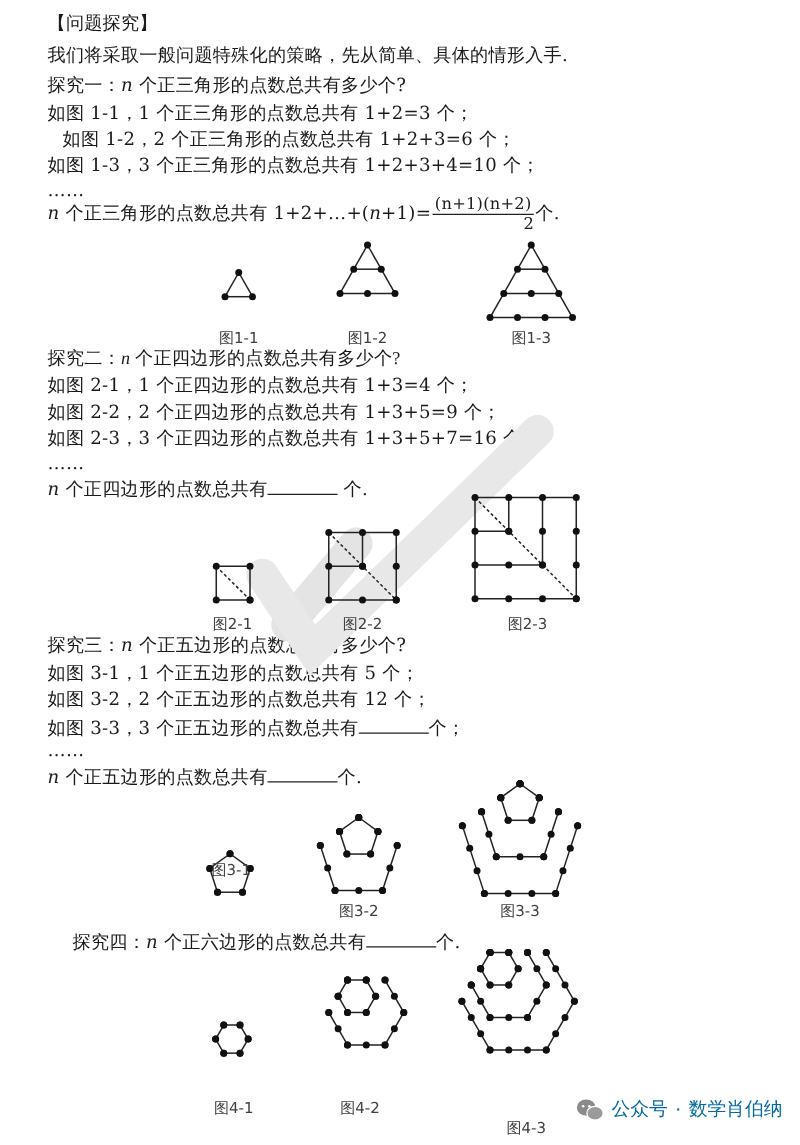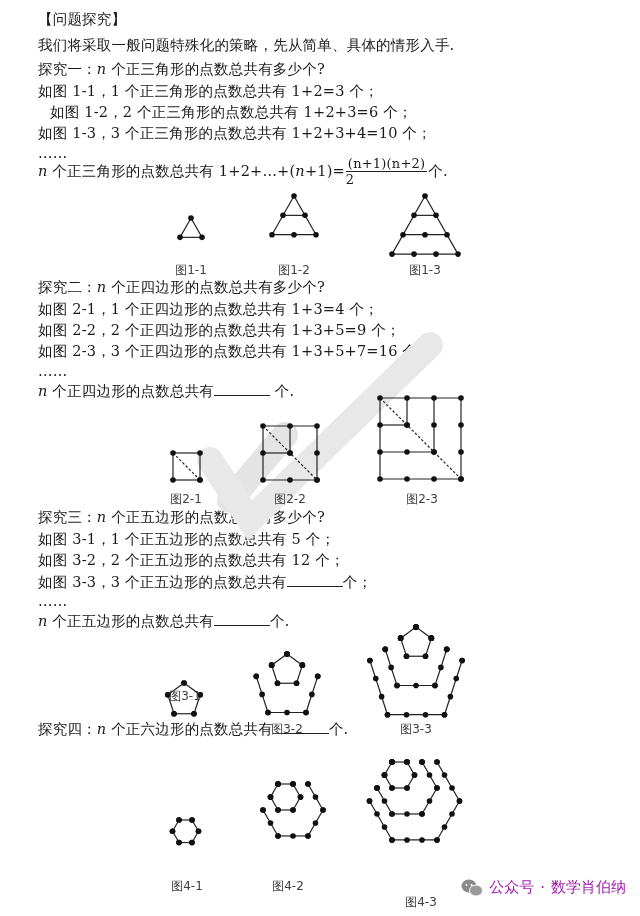--- a/index.html
+++ b/index.html
@@ -1,56 +1,56 @@
 <!DOCTYPE html>
 <html><head>
 <meta charset="utf-8">
 <style>
   html,body{margin:0;padding:0;background:#fff;}
   body{width:640px;height:916px;position:relative;overflow:hidden;font-family:"DejaVu Serif","Liberation Serif",serif;color:#1a1a1a;}
   .line{position:absolute;left:38px;font-size:14.5px;line-height:18px;white-space:nowrap;letter-spacing:0.2px;}
   .blank{display:inline-block;border-bottom:1px solid #222;height:14px;vertical-align:baseline;}
-  .frac{display:inline-block;vertical-align:middle;text-align:left;font-size:13px;line-height:15px;margin:0 1px;}
+  .frac{display:inline-block;vertical-align:middle;text-align:right;font-size:13px;line-height:15px;margin:0 1px;}
   .frac .num{display:block;border-bottom:1px solid #222;padding:0 2px;}
   .frac .den{display:block;}
   .cap{position:absolute;font-size:12px;font-family:"DejaVu Sans","Liberation Sans",sans-serif;color:#404040;transform:translateX(-50%);white-space:nowrap;}
   svg.fig{position:absolute;left:0;top:0;}
   .watermark{position:absolute;left:0;top:0;pointer-events:none;}
-  .footer{position:absolute;right:14px;top:878px;font-family:"DejaVu Sans","Liberation Sans",sans-serif;font-size:15px;color:#a21caf;display:flex;align-items:center;gap:6px;}
+  .footer{position:absolute;right:14px;top:878px;font-family:"DejaVu Sans","Liberation Sans",sans-serif;font-size:15px;color:#0369a1;display:flex;align-items:center;gap:6px;}
   .wx-icon{width:22px;height:18px;position:relative;}
   i{font-style:italic;}
 </style>
 </head>
 <body>
 
 <div class="line" style="top:10px;">【问题探究】</div>
 <div class="line" style="top:36px;">我们将采取一般问题特殊化的策略，先从简单、具体的情形入手.</div>
 
 <div class="line" style="top:60px;"><span>探究一：</span><i>n</i><span> 个正三角形的点数总共有多少个?</span></div>
 <div class="line" style="top:82px;">如图 1-1，1 个正三角形的点数总共有 1+2=3 个；</div>
 <div class="line" style="top:103px;margin-left:12px;">如图 1-2，2 个正三角形的点数总共有 1+2+3=6 个；</div>
 <div class="line" style="top:124px;">如图 1-3，3 个正三角形的点数总共有 1+2+3+4=10 个；</div>
 <div class="line" style="top:144px;">……</div>
 <div class="line" style="top:156px;"><i>n</i><span> 个正三角形的点数总共有 1+2+…+(</span><i>n</i><span>+1)=</span><span class="frac"><span class="num">(n+1)(n+2)</span><span class="den">2</span></span><span>个.</span></div>
 
-<div class="line" style="top:278px;"><span>探究二：</span><i>n</i><span> 个正四边形的点数总共有多少个?</span></div>
+<div class="line" style="top:278px;font-family:Liberation Serif, serif;"><span>探究二：</span><i>n</i><span> 个正四边形的点数总共有多少个?</span></div>
 <div class="line" style="top:300px;">如图 2-1，1 个正四边形的点数总共有 1+3=4 个；</div>
 <div class="line" style="top:321px;">如图 2-2，2 个正四边形的点数总共有 1+3+5=9 个；</div>
 <div class="line" style="top:342px;">如图 2-3，3 个正四边形的点数总共有 1+3+5+7=16 个；</div>
 <div class="line" style="top:362px;">……</div>
 <div class="line" style="top:381px;"><i>n</i><span> 个正四边形的点数总共有</span><span class="blank" style="width:56px;"></span><span> 个.</span></div>
 
 <div class="line" style="top:508px;"><span>探究三：</span><i>n</i><span> 个正五边形的点数总共有多少个?</span></div>
 <div class="line" style="top:530px;">如图 3-1，1 个正五边形的点数总共有 5 个；</div>
 <div class="line" style="top:551px;">如图 3-2，2 个正五边形的点数总共有 12 个；</div>
 <div class="line" style="top:572px;"><span>如图 3-3，3 个正五边形的点数总共有</span><span class="blank" style="width:56px;"></span><span>个；</span></div>
 <div class="line" style="top:592px;">……</div>
 <div class="line" style="top:611px;"><i>n</i><span> 个正五边形的点数总共有</span><span class="blank" style="width:56px;"></span><span>个.</span></div>
 
-<div class="line" style="top:719px;"><span>探究四：</span><i>n</i><span> 个正六边形的点数总共有</span><span class="blank" style="width:56px;"></span><span>个.</span></div>
+<div class="line" style="top:743px;margin-left:20px;"><span>探究四：</span><i>n</i><span> 个正六边形的点数总共有</span><span class="blank" style="width:56px;"></span><span>个.</span></div>
 
 <svg class="watermark" width="640" height="916">
   <path d="M230 500 L285 435" stroke="#e4e4e4" stroke-width="26" stroke-linecap="round" fill="none"></path>
   <path d="M210 460 L250 520 L430 345" stroke="#e8e8e8" stroke-width="26" stroke-linecap="round" fill="none"></path>
 </svg>
 
 <svg class="fig" id="figs" width="640" height="916">
     <line x1="180" y1="237.36" x2="202" y2="237.36" stroke="#222" stroke-width="1.2"></line>
     <line x1="191" y1="218" x2="180" y2="237.36" stroke="#222" stroke-width="1.2"></line>
     <line x1="191" y1="218" x2="202" y2="237.36" stroke="#222" stroke-width="1.2"></line>

